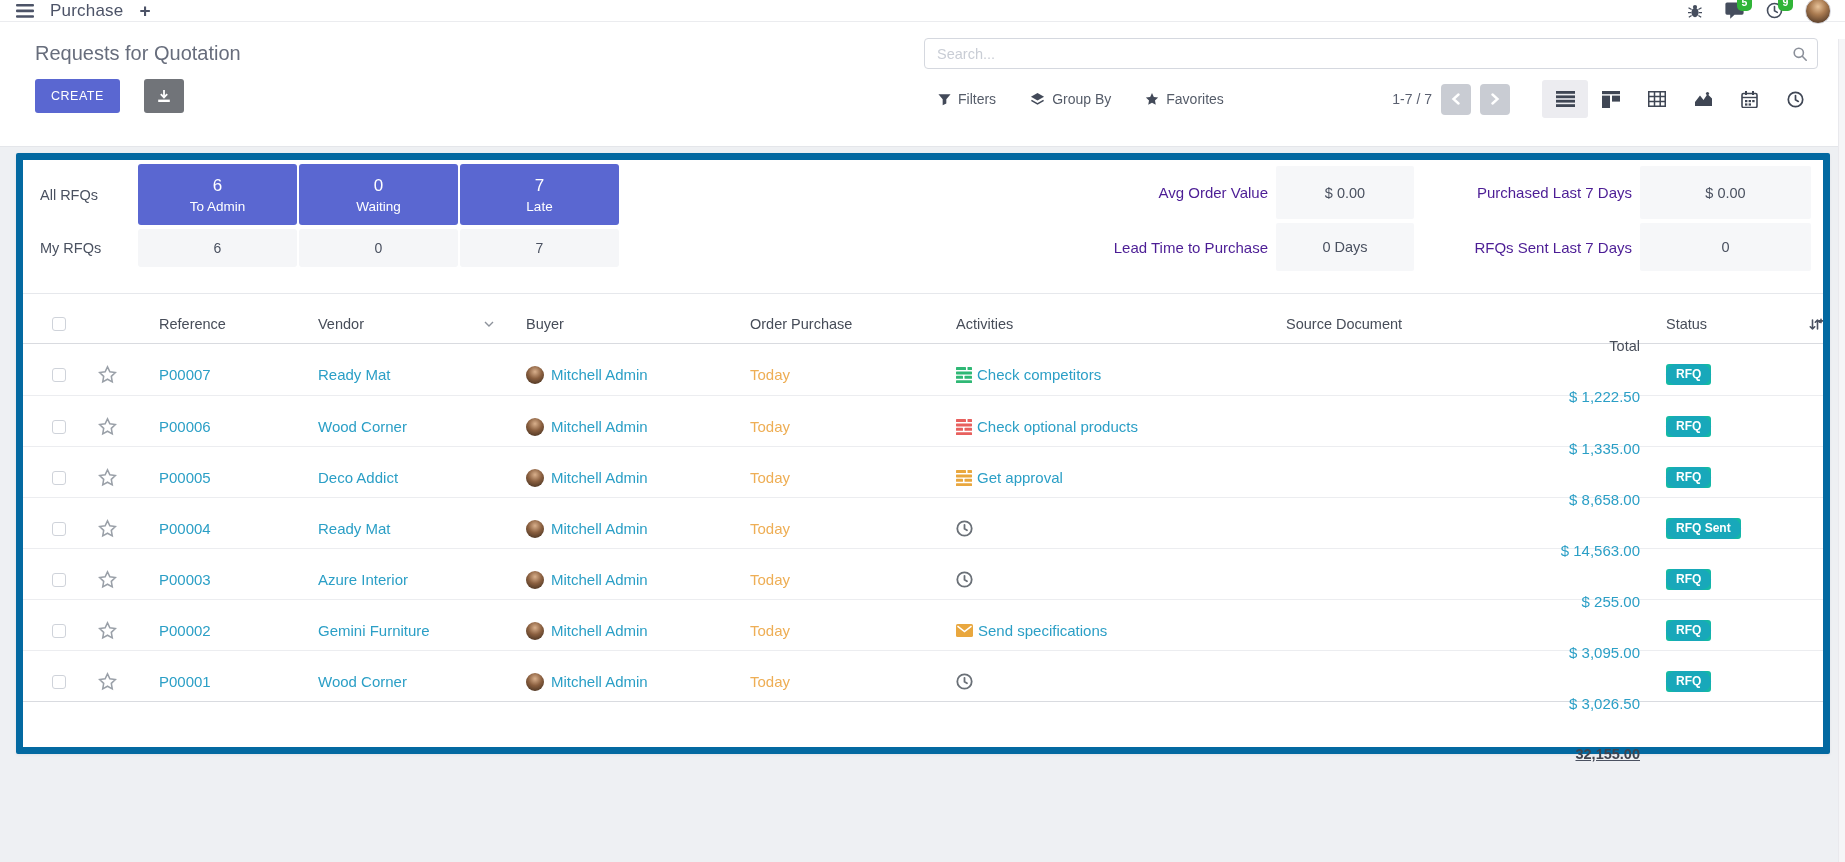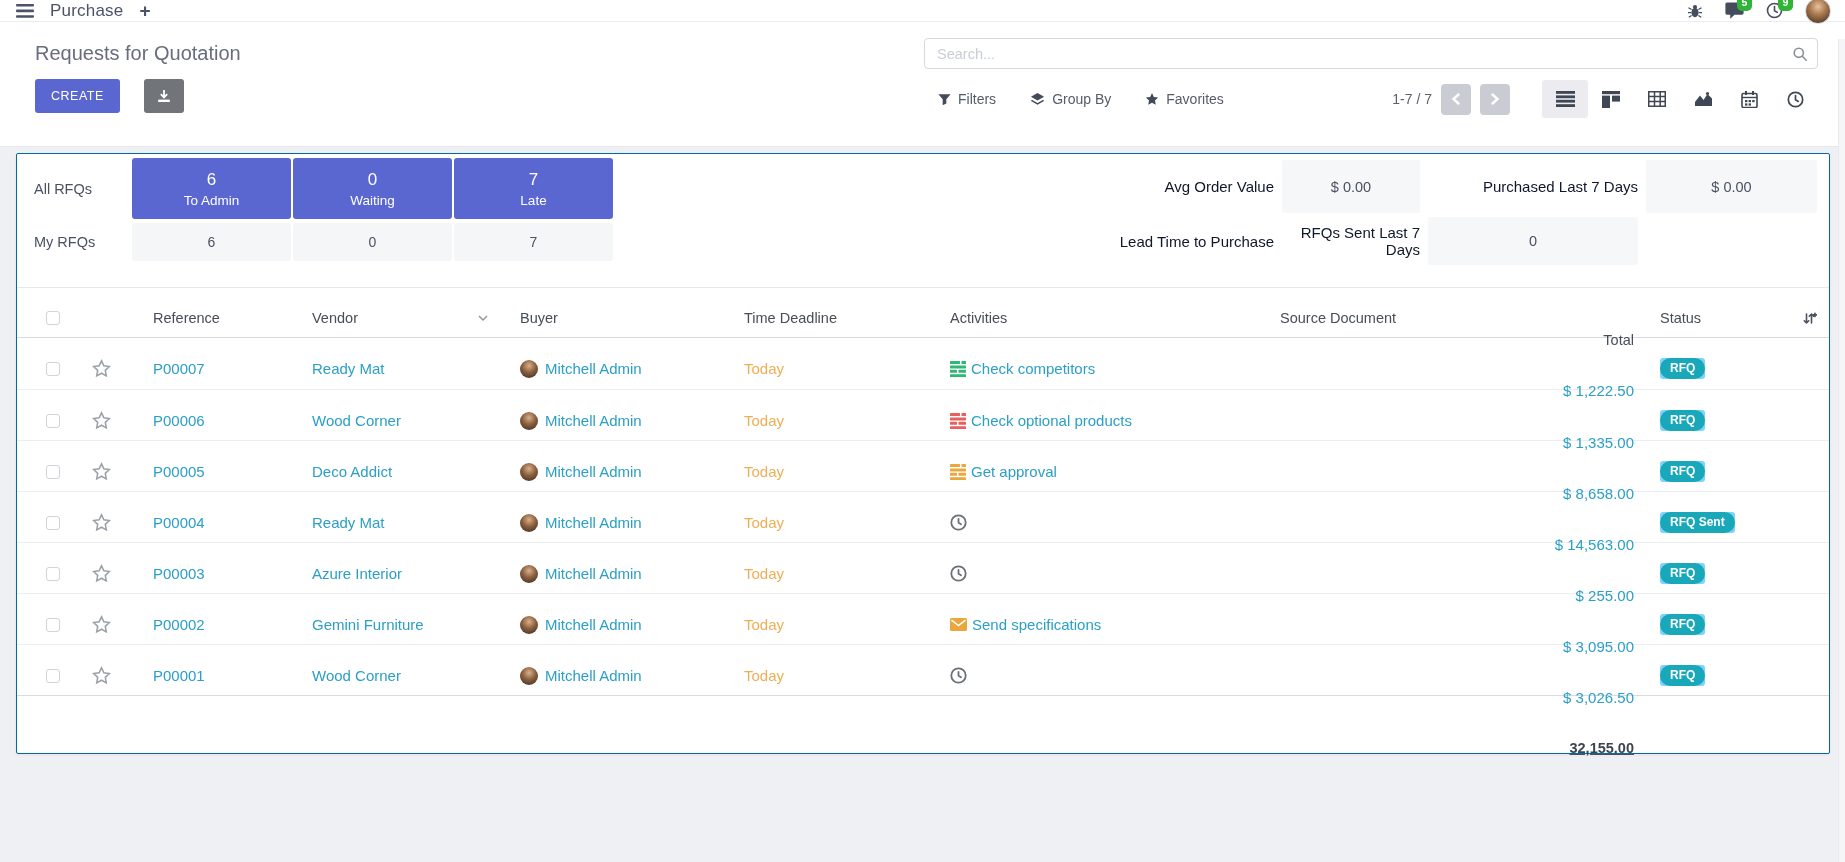--- a/index.html
+++ b/index.html
@@ -64,39 +64,39 @@
     width:30px; height:31px; background:#c9ccd3; border:none; border-radius:4px;
     display:flex; align-items:center; justify-content:center; color:#fff; cursor:pointer;
   }
   .views { display:flex; }
   .view-btn { width:46px; height:38px; display:flex; align-items:center; justify-content:center;
     color:#3f4654; cursor:pointer; border-radius:3px; }
   .view-btn.active { background:#ececf0; }
 
   
   .content { padding:6px 15px 0 16px; height:698px; }
-  .card { background:#fff; width:1814px; height:601px; border:1px solid #0369a1;
+  .card { background:#fff; width:1814px; height:601px; border:7px solid #0369a1;
     box-shadow:0 1px 3px rgba(60,60,80,.07); border-radius:2px; }
 
   
   .dash { display:flex; justify-content:space-between; padding:4px 12px 22px 17px;
     border-bottom:1px solid #e6e8ec; }
   .dash-grid { display:grid; grid-template-columns:96px 159px 159px 159px;
     grid-template-rows:61px 38px; column-gap:2px; row-gap:4px; }
   .dash-rowlabel { display:flex; align-items:center; font-size:14.5px; color:#4a5160; }
   .tile { background:#5a67d1; color:#fff; border-radius:3px; cursor:pointer;
     display:flex; flex-direction:column; align-items:center; justify-content:center; gap:3px; }
   .tile-num { font-size:17px; }
   .tile-label { font-size:13.5px; }
   .mytile { background:#f5f6f8; border-radius:3px; display:flex; align-items:center;
     justify-content:center; font-size:14px; color:#4a5160; cursor:pointer; }
   .dash-right { display:grid; grid-template-columns:190px 138px 210px 171px;
     grid-template-rows:53px 48px; column-gap:8px; row-gap:4px; margin-top:2px; }
   .kpi-label { display:flex; align-items:center; justify-content:flex-end; text-align:right;
-    font-size:15px; color:#0f172a; }
+    font-size:15px; color:#4c1d95; }
   .kpi-box { background:#f6f7f9; display:flex; align-items:center; justify-content:center;
     font-size:14.5px; color:#4a5160; border-radius:2px; }
 
   
   .tr, .thead-row, .tfoot-row {
     display:grid; align-items:center;
     grid-template-columns:46px 50px 170px 206px 226px 206px 320px 260px 125px 20px 125px 50px minmax(0,1fr);
     padding-left:13px;
   }
   .thead-row { height:50px; font-size:14.5px; font-weight:500; color:#474d59;
@@ -112,21 +112,21 @@
   .c-deadline { padding-left:16px; color:#eeae55; }
   .c-activity { padding-left:16px; display:flex; align-items:center; gap:5px; }
   .c-source { padding-left:26px; }
   .c-total { text-align:right; padding-right:5px;margin-top:44px; }
   .c-status { padding-left:1px; }
   .c-settings { display:flex; justify-content:center; color:#4a5160; }
   .link { color:#2b9fc6; }
   .checkbox { width:14px; height:14px; border:1px solid #cfd3da; border-radius:3px; background:#fff; display:inline-block; }
   .row-avatar { width:18px; height:18px; border-radius:50%; flex:none;
     background:radial-gradient(circle at 50% 32%, #d9b08c 0%, #8a5f3f 45%, #3e2c1d 95%); }
-  .badge-wrap { display:inline-block; background:#7dd3fc; border-radius:3px; }
+  .badge-wrap { display:inline-block; background:#14b8a6; border-radius:3px; }
   .badge { display:inline-block; background:#18a8ba; color:#fff; font-size:12px; font-weight:bold;
     padding:3px 10px; border-radius:11px; line-height:1.3; }
   .act-ic { display:inline-flex; }
   .ft-total { font-size:14.5px; font-weight:bold; color:#3f4450; }
   .caret { color:#8d929b; }
 
   
   .scroll-track { position:fixed; right:0; top:39px; width:7px; height:823px;
     background:#f5f5f7; border-left:1px solid #e9e9ed; }
 </style>
@@ -319,20 +319,21 @@
         <div class="mytile">6</div>
         <div class="mytile">0</div>
         <div class="mytile">7</div>
       </div>
       <div class="dash-right">
         <div class="kpi-label">Avg Order Value</div>
         <div class="kpi-box">$ 0.00</div>
         <div class="kpi-label">Purchased Last 7 Days</div>
         <div class="kpi-box">$ 0.00</div>
         <div class="kpi-label">Lead Time to Purchase</div>
+        <div class="kpi-box">0 Days</div>
         <div class="kpi-label">RFQs Sent Last 7 Days</div>
         <div class="kpi-box">0</div>
       </div>
     </div>
 
     <div class="tbl">
       <div class="thead-row">
         <div class="c-sel">
             <span class="checkbox"></span>
           </div>
@@ -340,21 +341,21 @@
         <div class="c-ref">Reference</div>
         <div class="c-vendor">
           <span>Vendor</span>
           <span class="caret">
               <svg width="10" height="6" viewBox="0 0 10 6" fill="none" stroke="currentColor" stroke-width="1.4">
                 <path d="M1 1 5 5 9 1"></path>
               </svg>
             </span>
         </div>
         <div class="c-buyer" style="padding-left:18px">Buyer</div>
-        <div class="c-deadline" style="color:#474d59">Time Deadline</div>
+        <div class="c-deadline" style="color:#474d59">Order Purchase</div>
         <div class="c-activity">Activities</div>
         <div class="c-source">Source Document</div>
         <div class="c-total">Total</div>
         <div></div>
         <div class="c-status">Status</div>
         <div class="c-settings">
           <svg width="15" height="15" viewBox="0 0 15 15" fill="none" stroke="currentColor" stroke-width="1.6" stroke-linecap="round">
               <path d="M4.5 3v9M4.5 12l-2.2-2.2M4.5 12l2.2-2.2M9.5 12V3M9.5 3 7.3 5.2M9.5 3l2.2 2.2M13 2.2v3.4M11.3 3.9h3.4"></path>
             </svg>
         </div>

